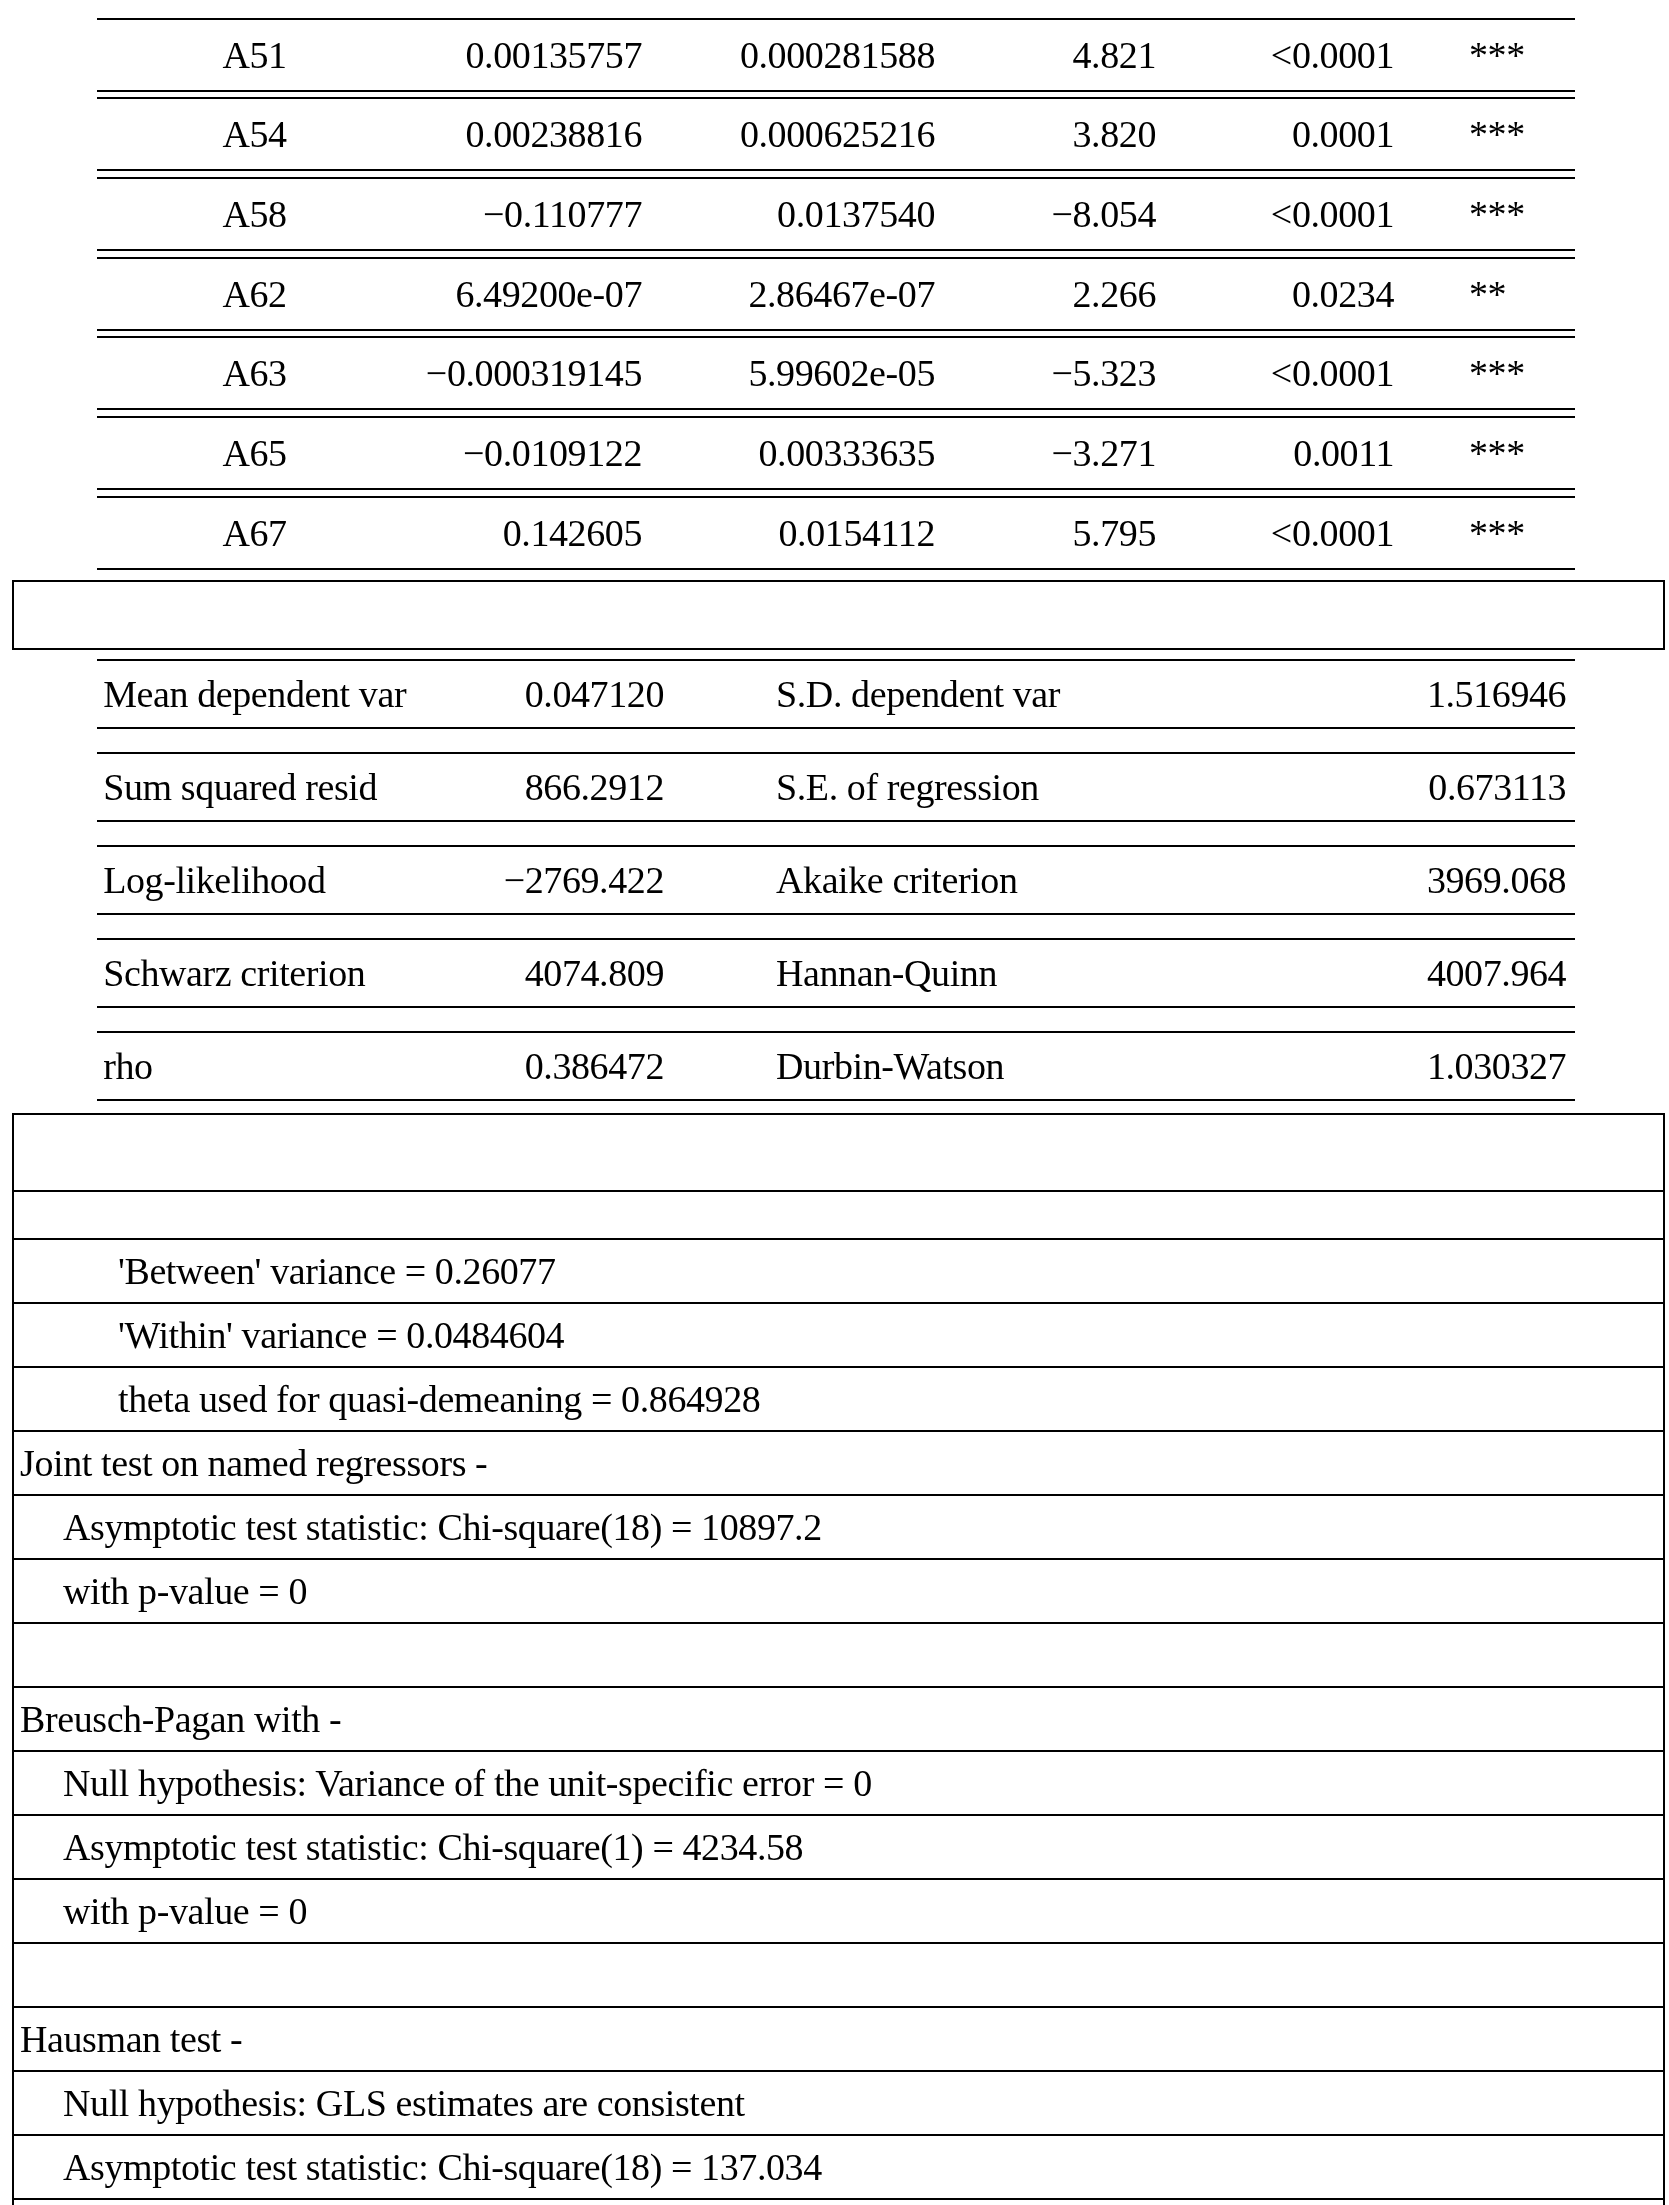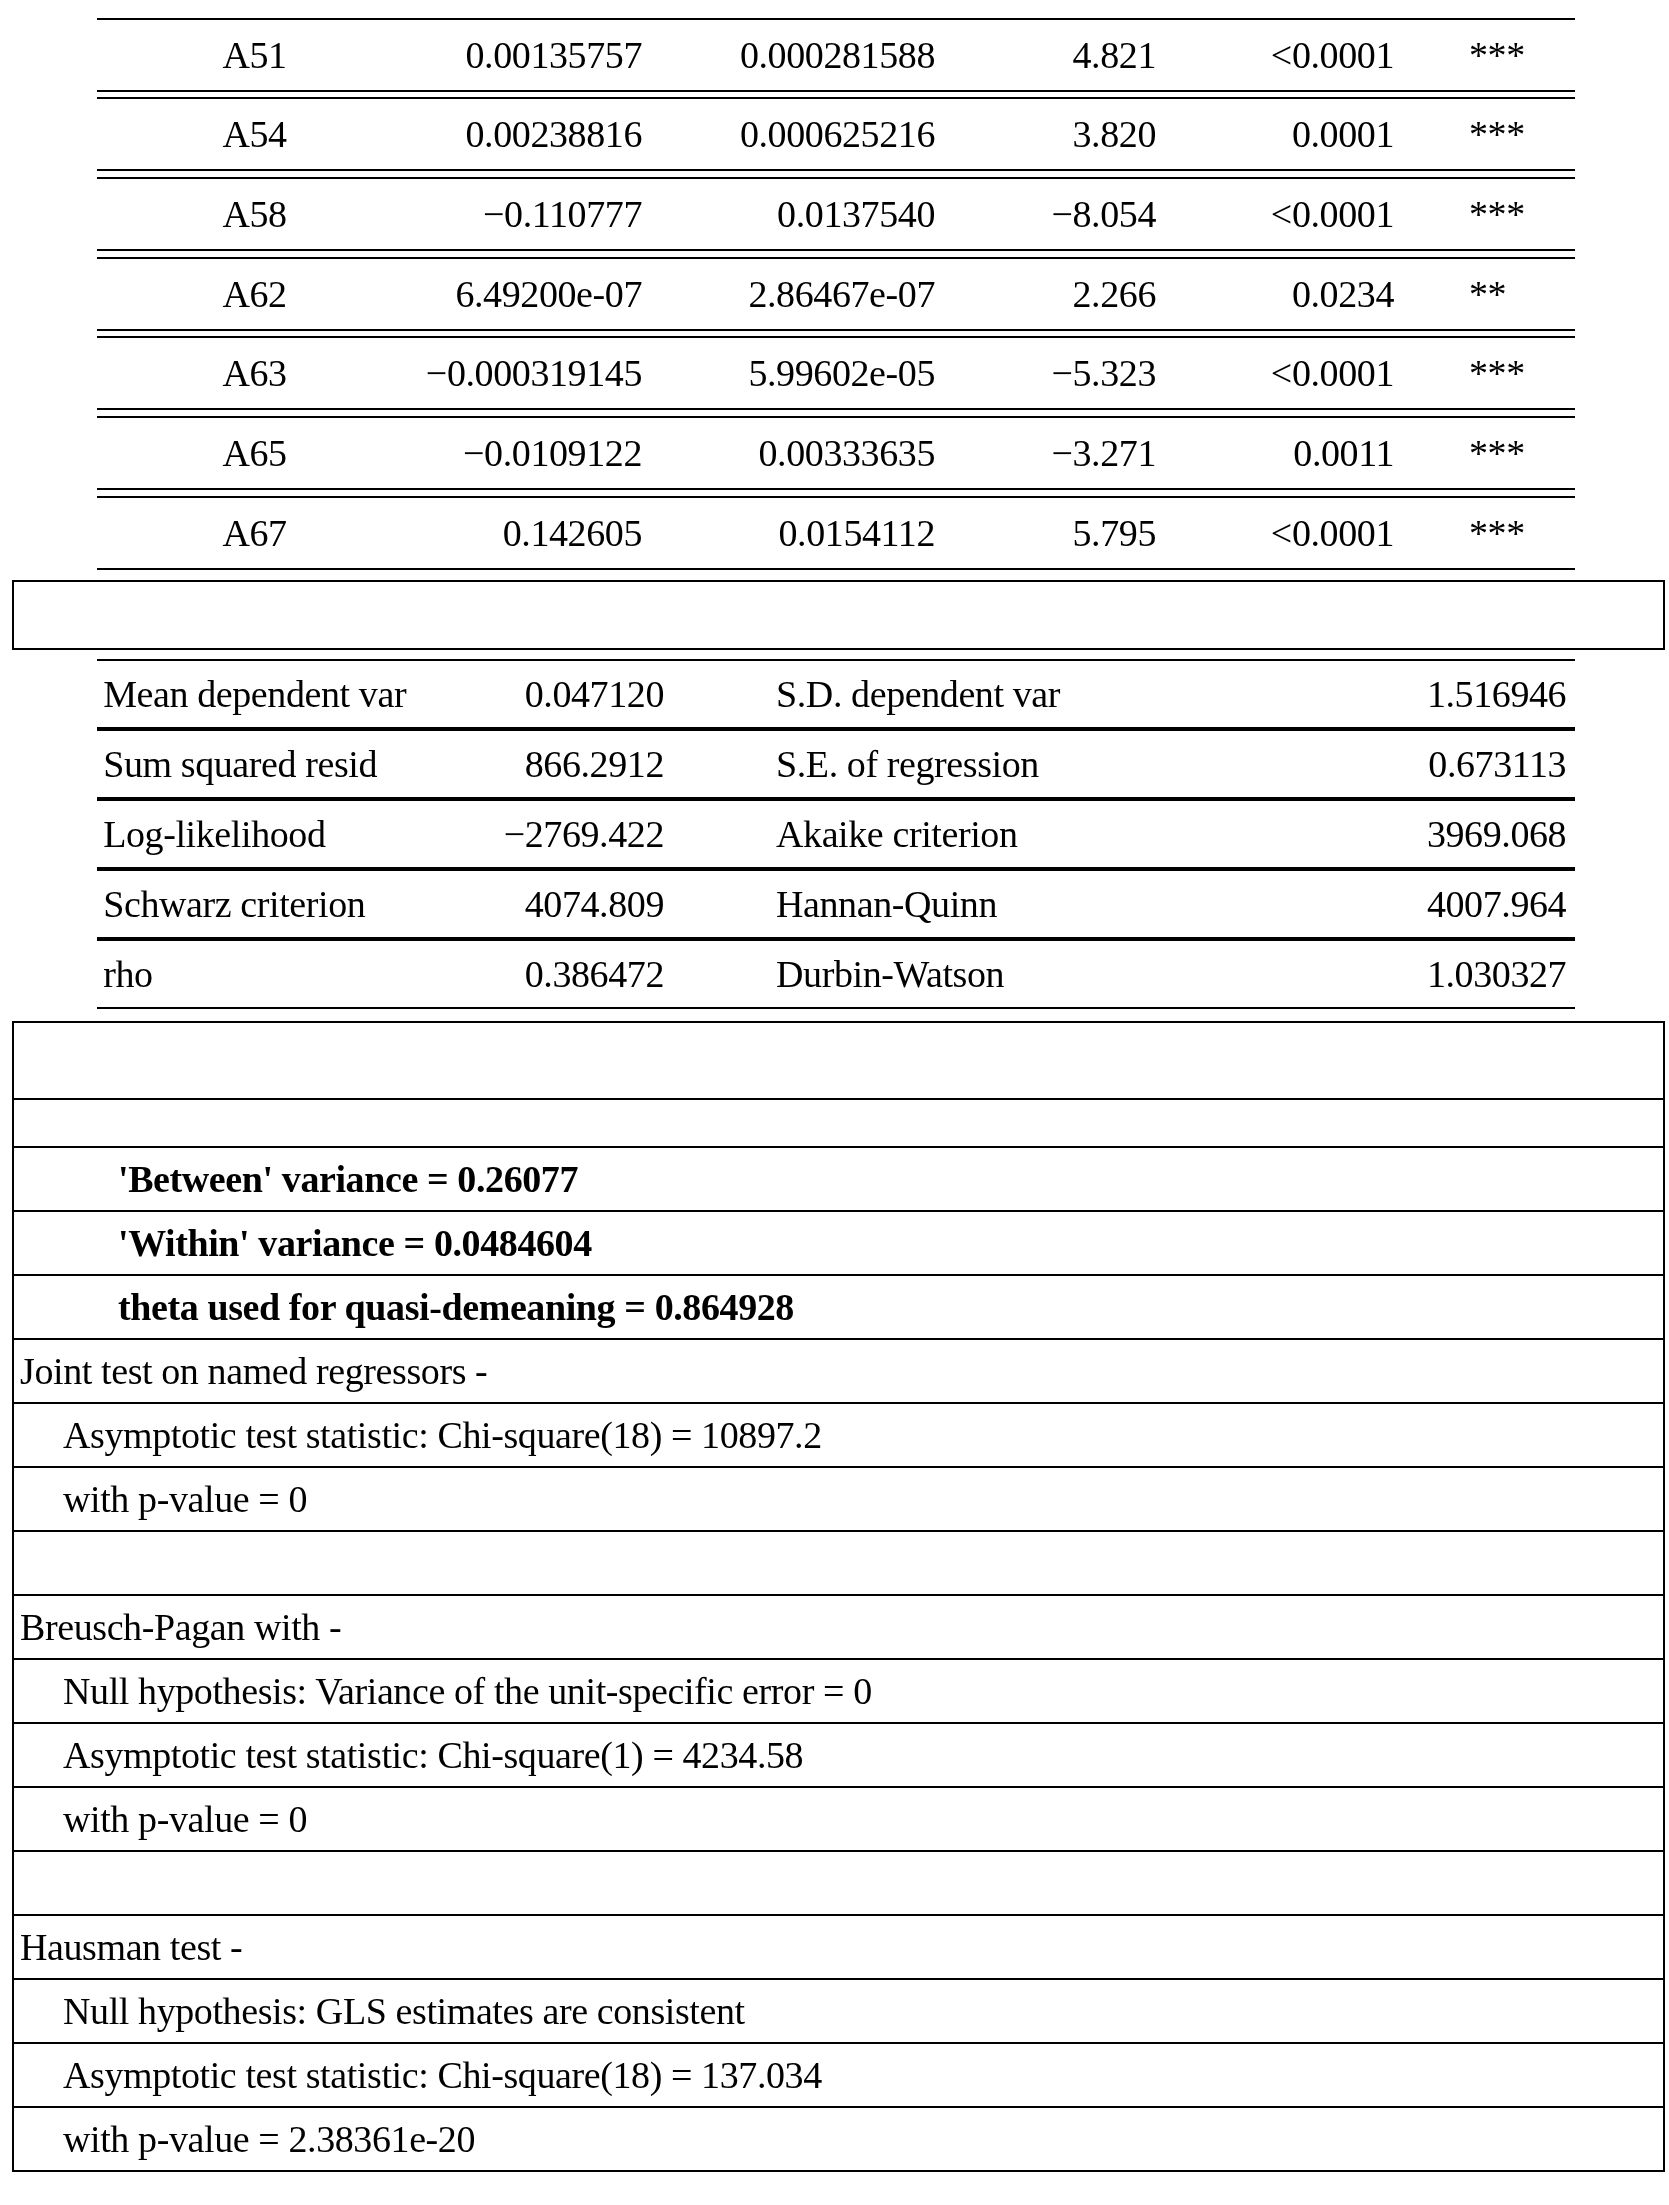--- a/index.html
+++ b/index.html
@@ -54,21 +54,21 @@
     margin-bottom: 8.8px;
   }
 
   
   .stats-row {
     display: flex;
     align-items: center;
     height: 66px;
     border-top: 2.2px solid #000;
     border-bottom: 2.2px solid #000;
-    margin-bottom: 0;
+    margin-bottom: 23px;
     box-sizing: content-box;
   }
   .stats-row:last-child { margin-bottom: 0; justify-content: center; }
   .stats-row > div { box-sizing: border-box; white-space: nowrap; }
   .s-l1 { width: 335px;  padding-left: 6.2px;  text-align: left; }
   .s-v1 { width: 232px;  text-align: right; }
   .s-l2 { width: 536px; padding-left: 112px; text-align: left; }
   .s-v2 { width: 375px;  padding-right: 8.8px; text-align: right; }
 
   
@@ -85,21 +85,21 @@
     align-items: center;
     border-bottom: 2.6px solid #000;
     white-space: nowrap;
     box-sizing: content-box;
   }
   .h-a    { height: 75px; }
   .h-b    { height: 46px; }
   .h-n    { height: 62px; }
   .i0 { padding-left: 6px; }
   .i1 { padding-left: 49px; }
-  .i2 { padding-left: 104px; font-weight: bold; }
+  .i2 { padding-left: 104px; }
 </style>
 </head>
 <body>
 
 <div class="page">
 
   <div class="coef-table">
     <div class="coef-row">
       <div class="c-label">A51</div>
       <div class="c-coef">0.00135757</div>

